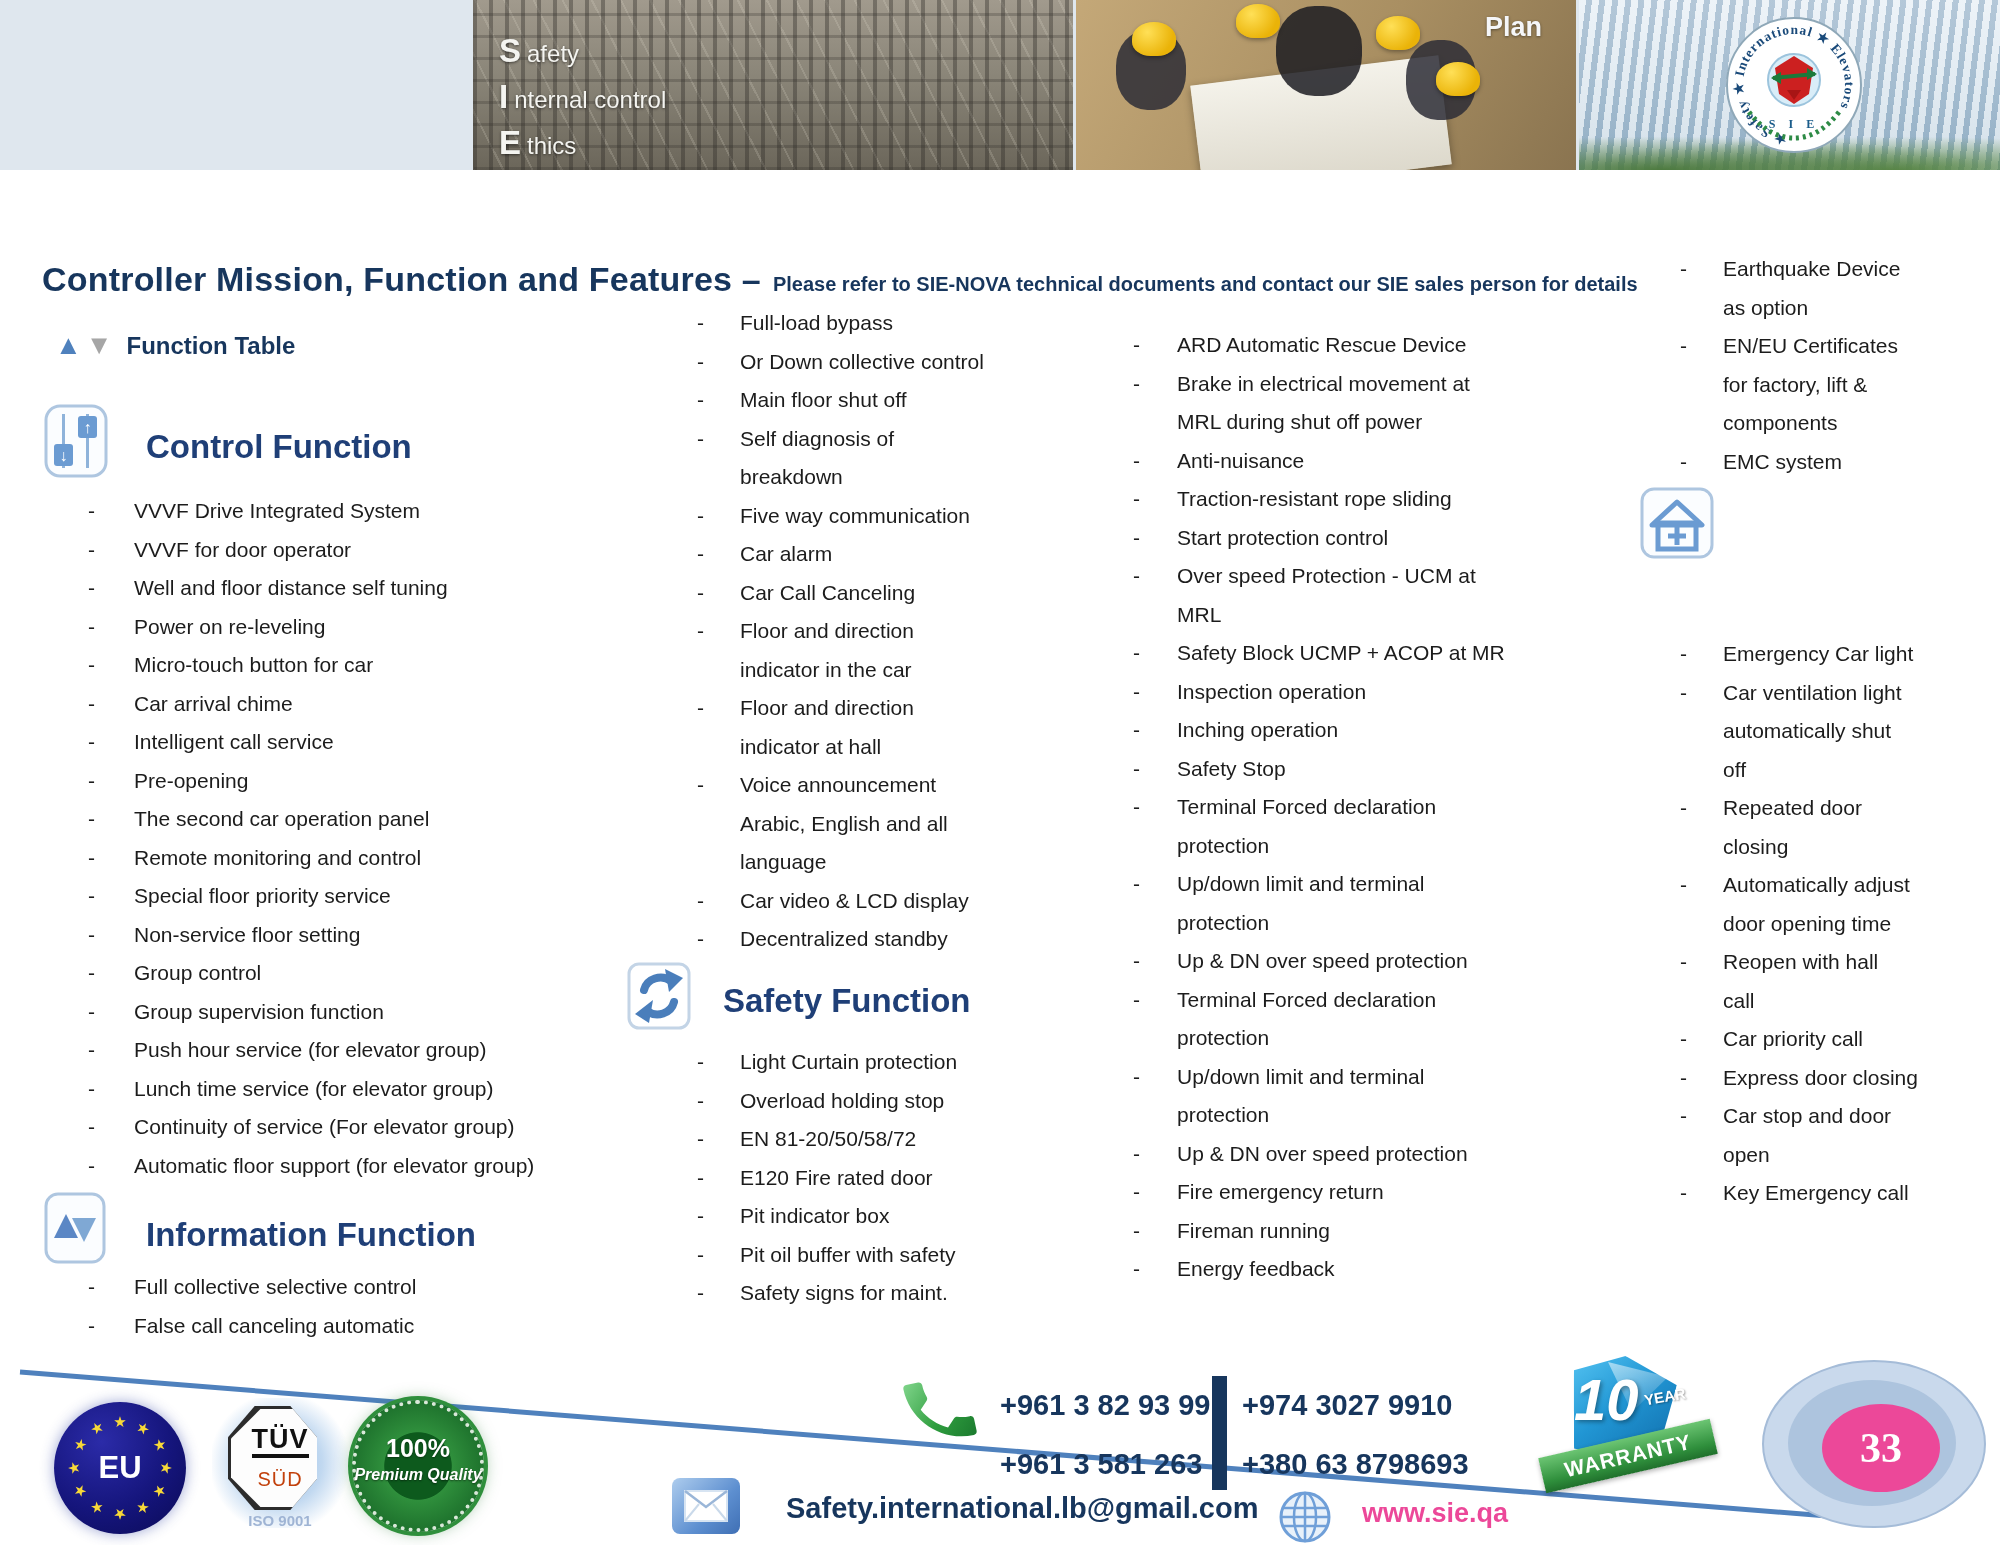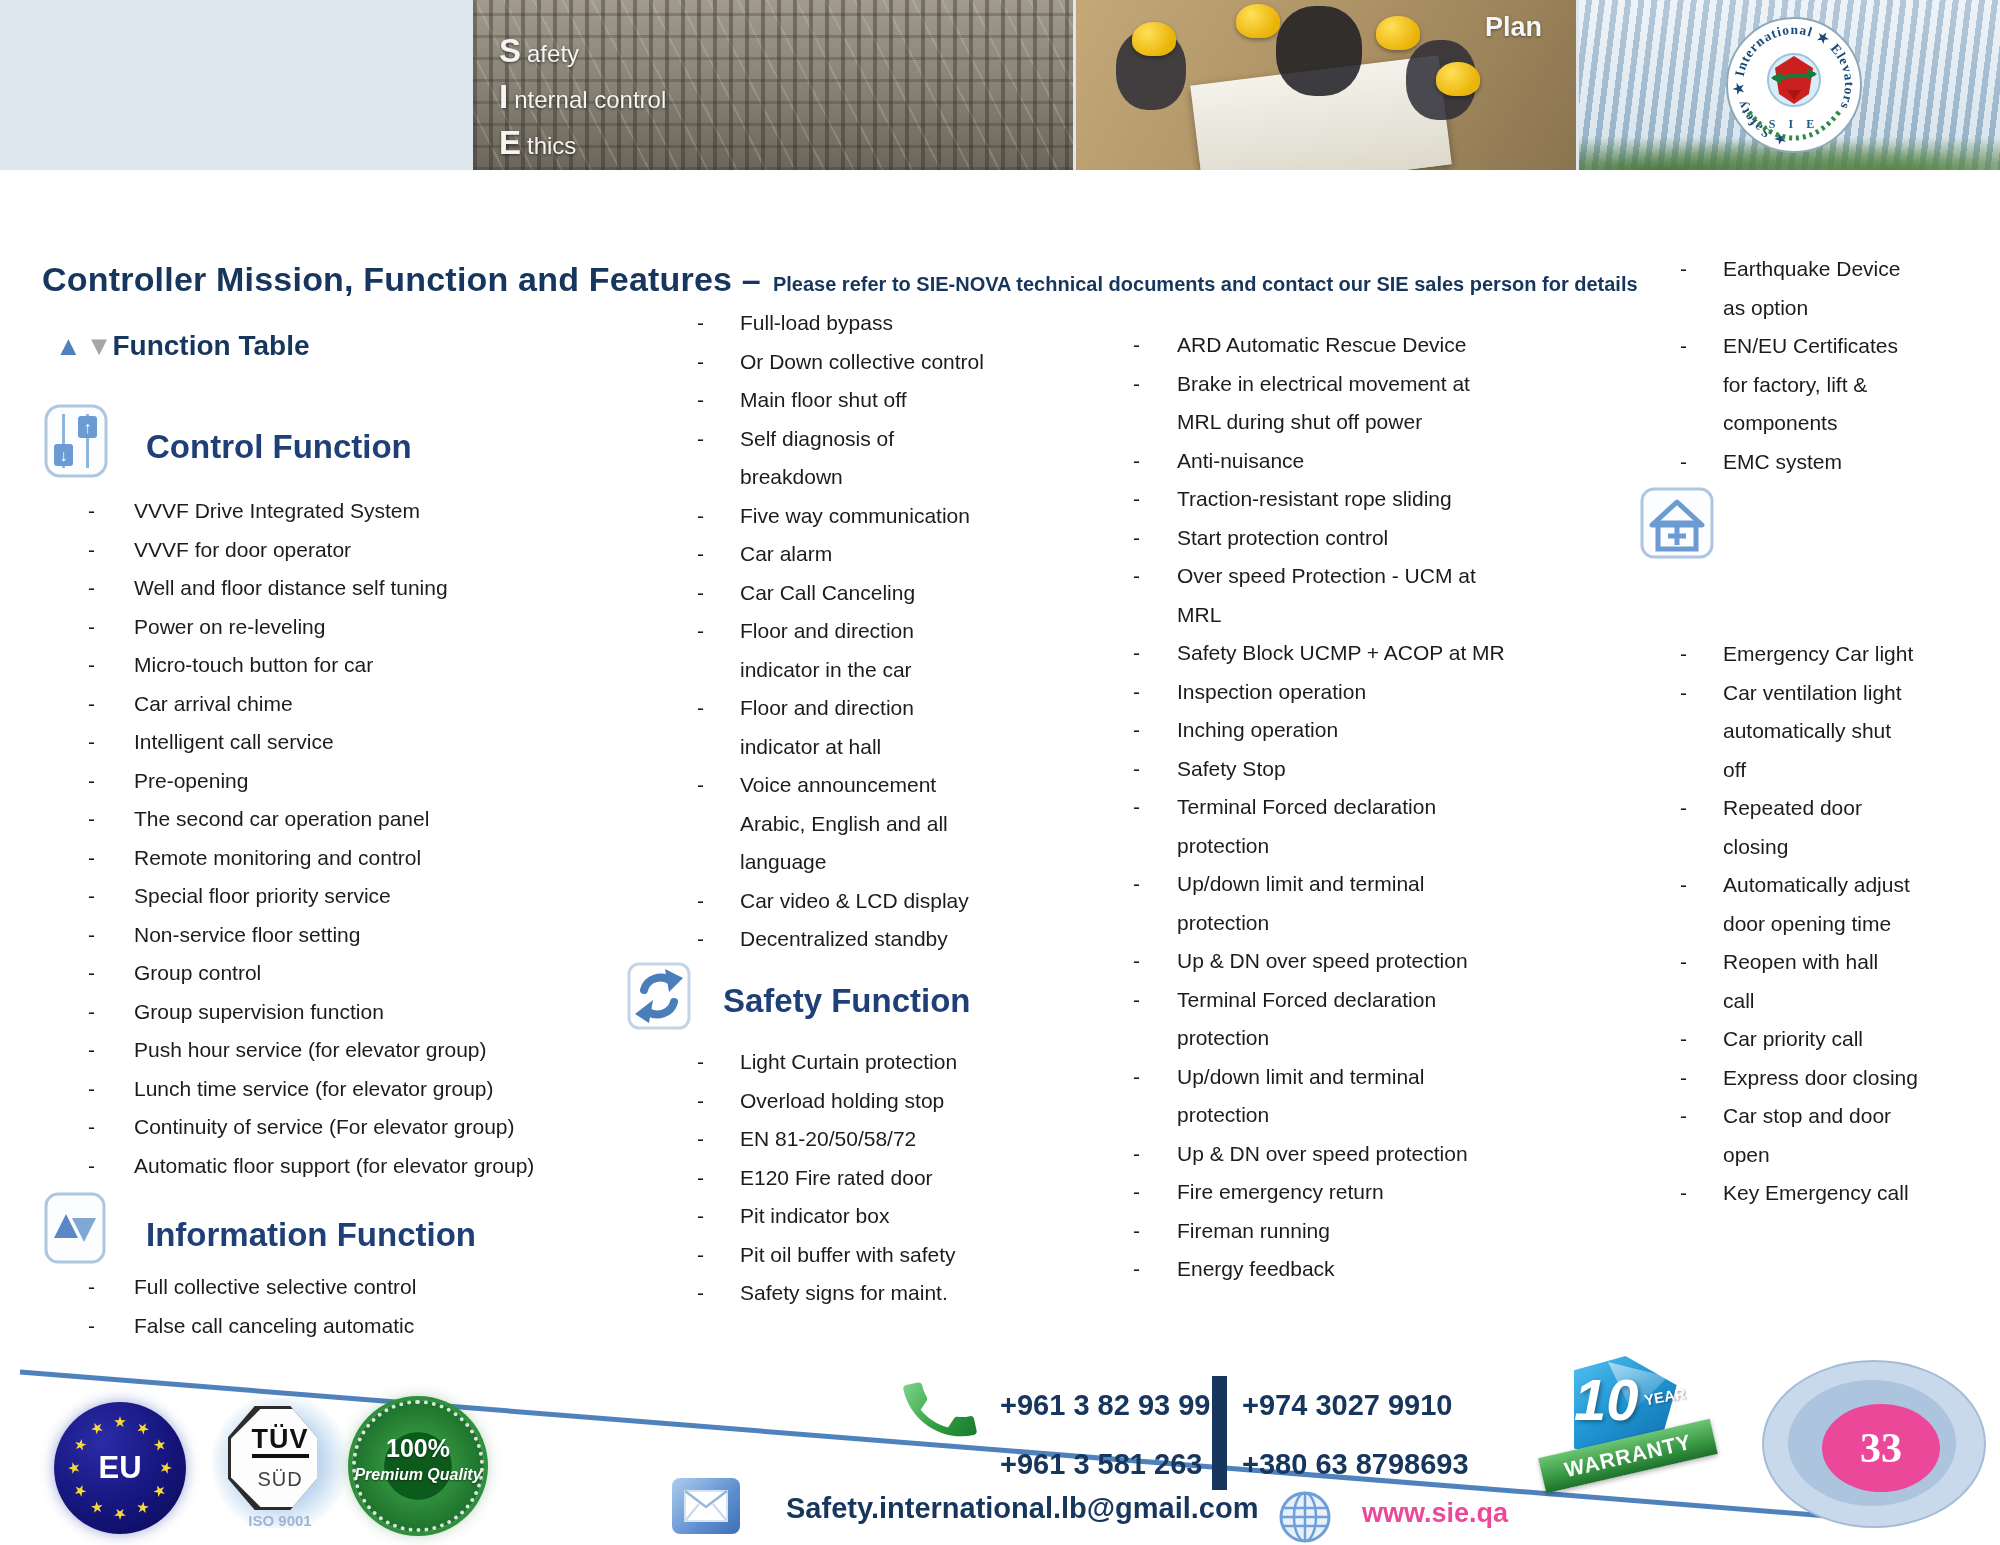--- a/index.html
+++ b/index.html
@@ -35,21 +35,21 @@
   .greenery{position:absolute;left:0;bottom:0;width:100%;height:34px;background:radial-gradient(ellipse at 20% 100%,#4d7a3f,transparent 70%),radial-gradient(ellipse at 75% 100%,#5d8a4a,transparent 70%);}
   .logo-wrap{position:absolute;left:146px;top:16px;width:138px;height:138px;}
   
   .title-row{position:absolute;left:42px;top:260px;display:flex;align-items:baseline;white-space:nowrap;}
   .title-main{font-size:34px;font-weight:700;color:#17365d;letter-spacing:.2px;}
   .title-sub{font-size:20px;font-weight:700;color:#17365d;margin-left:12px;}
   
   .ft-head{position:absolute;left:55px;top:330px;display:flex;align-items:center;}
   .tri-up{color:#4f81bd;font-size:27px;}
   .tri-down{color:#a6a6a6;font-size:27px;margin-left:4px;}
-  .ft-label{font-size:28px;font-weight:700;color:#17365d;}
+  .ft-label{margin-left:14px;font-size:24px;font-weight:700;color:#17365d;}
   .sec-title{position:absolute;font-size:33px;font-weight:700;color:#1f3f77;}
   .icon-box{position:absolute;}
   
   .list{position:absolute;font-size:21px;line-height:38.5px;color:#1c1c1c;}
   .li{display:flex;align-items:flex-start;}
   .li .dash{flex:0 0 var(--gut,44px);}
   .li .txt{white-space:pre-line;}
   
   .overlay-svg{position:absolute;left:0;top:0;width:2000px;height:1545px;pointer-events:none;}
   .eu-badge{position:absolute;left:54px;top:1402px;width:132px;height:132px;border-radius:50%;
@@ -58,21 +58,21 @@
     transform:translate(-50%,-50%) rotate(calc(var(--i)*30deg)) translateY(-46px);}
   .eu-label{position:absolute;left:0;top:48px;width:100%;text-align:center;color:#fff;font-size:31px;font-weight:700;}
   .tuv{position:absolute;left:218px;top:1392px;width:124px;height:146px;}
   .tuv-glow{position:absolute;left:-6px;top:6px;width:136px;height:130px;background:radial-gradient(circle,#8fb9e4 0%,rgba(143,185,228,.55) 45%,rgba(143,185,228,0) 75%);}
   .oct-outer{position:absolute;left:10px;top:14px;width:89px;height:104px;background:#2c2c2c;
     clip-path:polygon(30% 0,70% 0,100% 30%,100% 70%,70% 100%,30% 100%,0 70%,0 30%);}
   .oct-inner{position:absolute;left:3px;top:3px;width:98px;height:98px;background:#fdfdfd;
     clip-path:polygon(30% 0,70% 0,100% 30%,100% 70%,70% 100%,30% 100%,0 70%,0 30%);
     display:flex;flex-direction:column;align-items:center;justify-content:center;}
   .tuv-t{font-size:27px;font-weight:700;color:#111;border-bottom:4px solid #111;line-height:1.05;letter-spacing:1px;}
-  .tuv-s{font-size:20px;font-weight:400;color:#404040;margin-top:10px;letter-spacing:1px;}
+  .tuv-s{font-size:20px;font-weight:400;color:#c2410c;margin-top:10px;letter-spacing:1px;}
   .tuv-iso{position:absolute;left:0;top:120px;width:124px;text-align:center;color:#9fb4d4;font-size:15px;font-weight:700;}
   .premium{position:absolute;left:352px;top:1400px;width:124px;height:124px;border-radius:50%;
     background:radial-gradient(circle,#0d5a1d 0%,#0d5a1d 38%,#2f8f3c 39%,#1c6f2b 78%,#145a20 100%);
     border:4px dotted #d9e8d9;box-shadow:0 0 0 4px #2f8f3c,0 0 16px rgba(40,120,50,.5);}
   .premium .pct{position:absolute;left:0;top:30px;width:100%;text-align:center;color:#fff;font-size:25px;font-weight:700;text-shadow:0 1px 2px rgba(0,0,0,.4);}
   .premium .ptxt{position:absolute;left:-8px;top:62px;width:140px;text-align:center;color:#fff;font-size:16px;font-weight:700;font-style:italic;text-shadow:0 1px 2px rgba(0,0,0,.5);}
   .envelope{position:absolute;left:672px;top:1478px;width:68px;height:56px;border-radius:8px;
     background:linear-gradient(135deg,#aecdee 0%,#5d8fd0 60%,#3f6fb4 100%);display:flex;align-items:center;justify-content:center;}
   .email-text{position:absolute;left:786px;top:1492px;font-size:29px;font-weight:700;color:#17365d;}
   .phone-icon{position:absolute;left:898px;top:1360px;width:84px;height:100px;}

